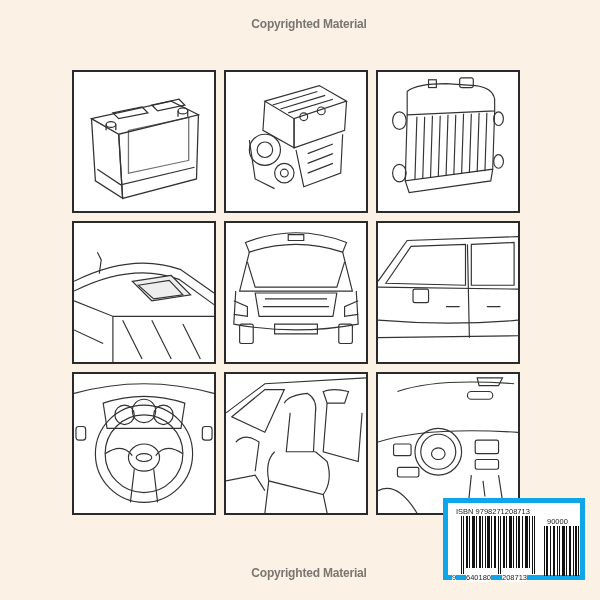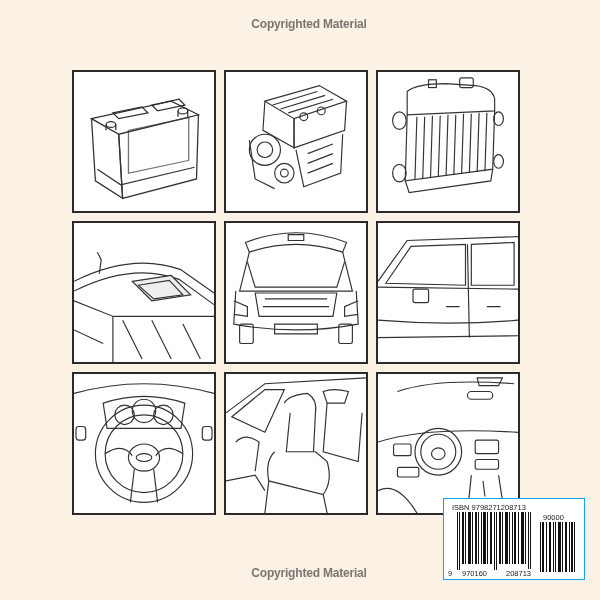--- a/index.html
+++ b/index.html
@@ -2,21 +2,21 @@
 <html><head>
 <meta charset="utf-8">
 <style>
   html, body { margin:0; padding:0; }
   body { width:600px; height:600px; background:#fbf1e4; position:relative; overflow:hidden; font-family:"Liberation Sans", sans-serif; }
   .watermark { position:absolute; left:0; width:600px; text-align:center; font-size:12px; font-weight:bold; color:#7a7672; letter-spacing:-0.2px;margin-left:9px; }
   .wm-top { top:17px; }
   .wm-bottom { top:566px; }
   .panel { position:absolute; background:#fff; border:2px solid #2a2a2a; box-sizing:border-box; overflow:hidden; }
   .panel svg { width:100%; height:100%; display:block; }
-  .barcode-box { position:absolute; left:443px; top:498px; width:142px; height:82px; background:#fff; border:1px solid #0ea5e9; box-sizing:border-box; }
+  .barcode-box { position:absolute; left:443px; top:498px; width:142px; height:82px; background:#fff; border:5px solid #0ea5e9; box-sizing:border-box; }
   .isbn-label { position:absolute; left:8px; top:4px; font-size:7.5px; color:#222; }
   .addon-label { position:absolute; left:99px; top:14px; font-size:7.5px; color:#222; }
   .bars-main { position:absolute; left:13px; top:13px; width:76px; height:58px; }
   .bars-addon { position:absolute; left:96px; top:23px; width:36px; height:50px; }
   .digits { position:absolute; top:70px; font-size:7.5px; color:#222; background:#fff; }
 </style>
 </head>
 <body>
 
 <div class="watermark wm-top">Copyrighted Material</div>
@@ -220,17 +220,17 @@
         <rect x="15" y="0" width="1" height="50"></rect>
       <rect x="18" y="0" width="3" height="50"></rect>
         <rect x="22" y="0" width="1" height="50"></rect>
       <rect x="25" y="0" width="2" height="50"></rect>
         <rect x="29" y="0" width="1" height="50"></rect>
       <rect x="31" y="0" width="2" height="50"></rect>
         <rect x="34" y="0" width="1" height="50"></rect>
     </g>
   </svg>
   <div class="digits" style="left:4px;">9</div>
-  <div class="digits" style="left:18px;">970160</div>
-  <div class="digits" style="left:62px;">208713</div>
+  <div class="digits" style="left:18px;">640180</div>
+  <div class="digits" style="left:54px;">208713</div>
 </div>
 
 <div class="watermark wm-bottom">Copyrighted Material</div>
 
 </body></html>

